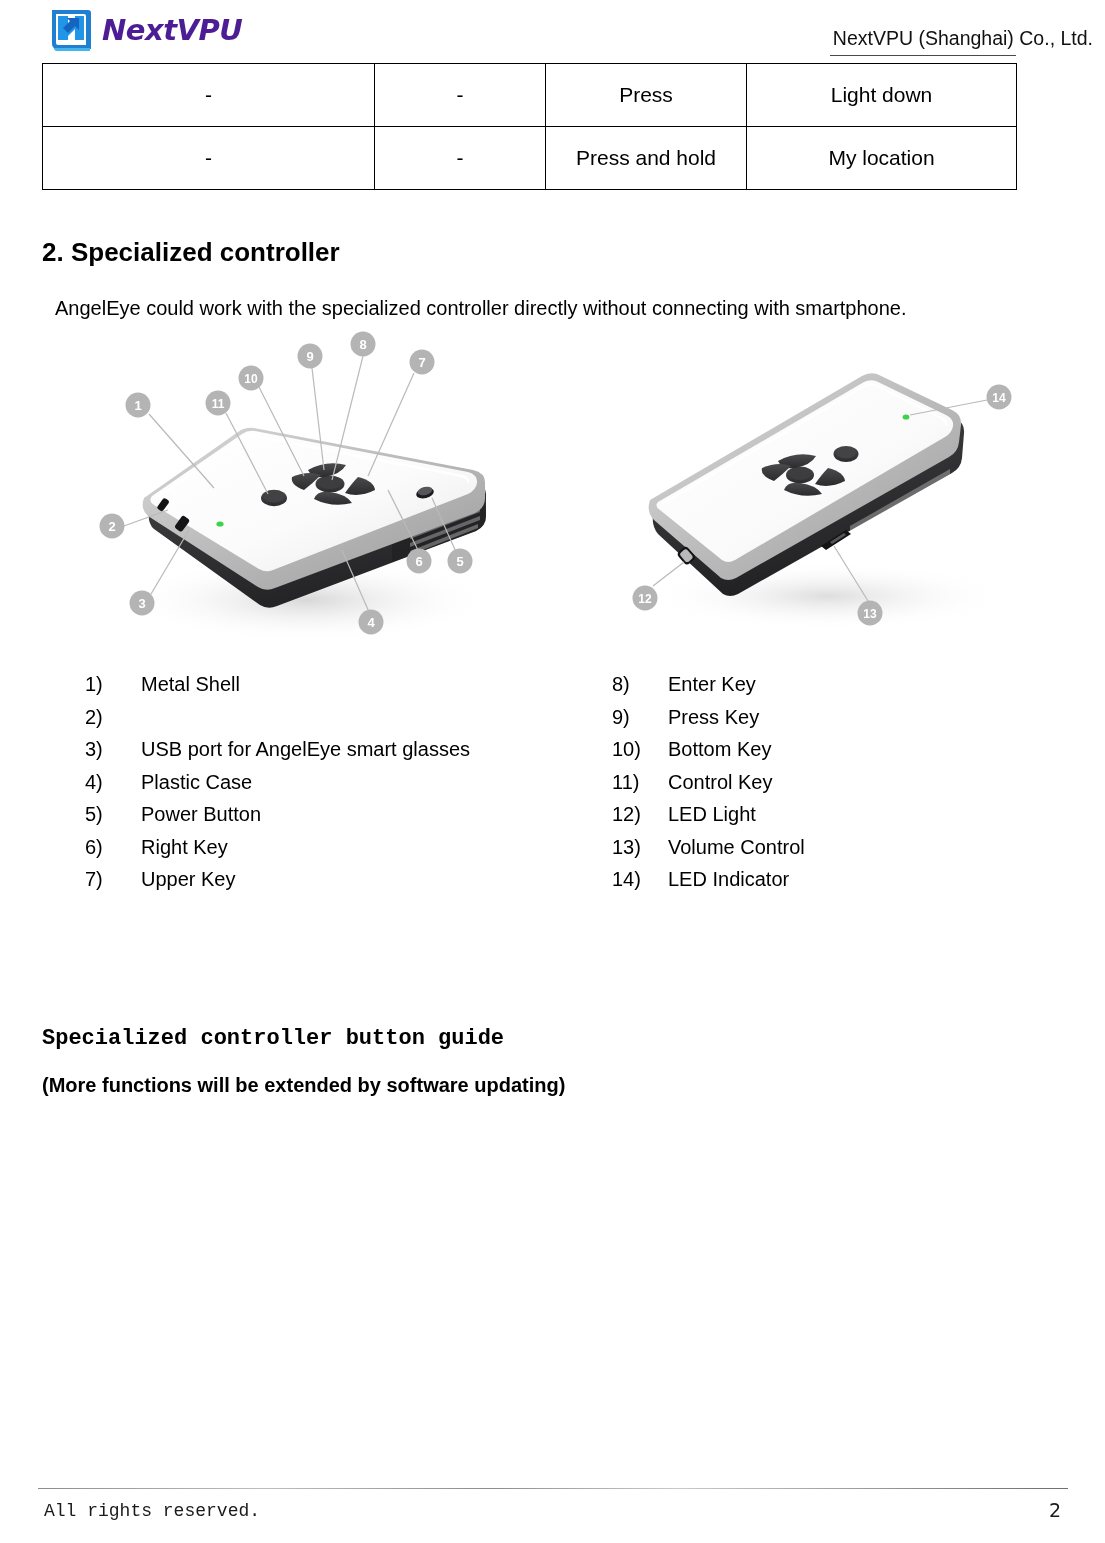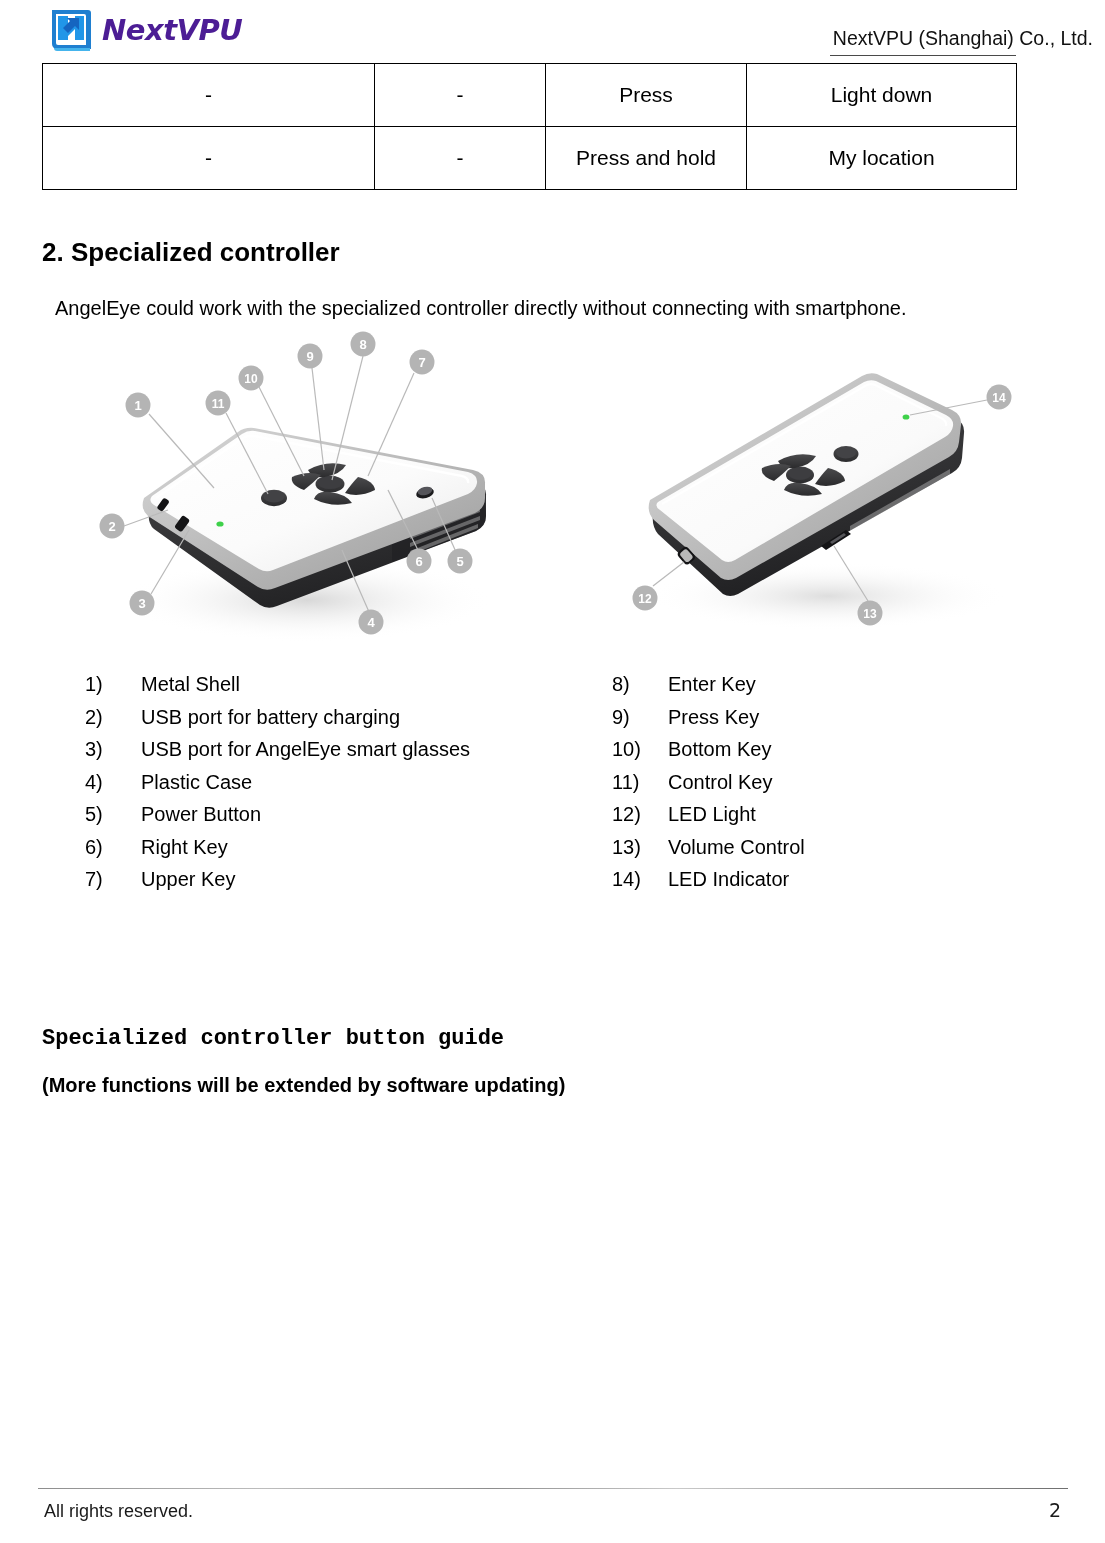--- a/index.html
+++ b/index.html
@@ -165,21 +165,21 @@
   }
   .footer-rule {
     position: absolute;
     left: 38px; top: 0;
     width: 1030px; height: 1px;
     background: linear-gradient(to right,#8d8d8d 0%,#bdbdbd 22%,#8d8d8d 44%,#c9c9c9 62%,#8d8d8d 86%,#6f6f6f 100%);
   }
   .footer-left {
     position: absolute;
     left: 44px; top: 13px;
-    font-family: Liberation Sans, sans-serif;
+    font-family: Liberation Mono, monospace;
     font-size: 18px;
     color: #1a1a1a;
     white-space: nowrap;
   }
   .footer-page {
     position: absolute;
     right: 44px; top: 11px;
     font-family: "DejaVu Sans", sans-serif;
     font-size: 19px;
     color: #1a1a1a;
@@ -450,21 +450,20 @@
 </div>
 
 <div class="parts-lists">
   <div class="parts-col left">
     <div class="part-row">
       <span class="part-num">1)</span>
       <span class="part-label">Metal Shell</span>
     </div>
     <div class="part-row">
       <span class="part-num">2)</span>
-      <span class="part-label">USB port for battery charging</span>
     </div>
     <div class="part-row">
       <span class="part-num">3)</span>
       <span class="part-label">USB port for AngelEye smart glasses</span>
     </div>
     <div class="part-row">
       <span class="part-num">4)</span>
       <span class="part-label">Plastic Case</span>
     </div>
     <div class="part-row">

